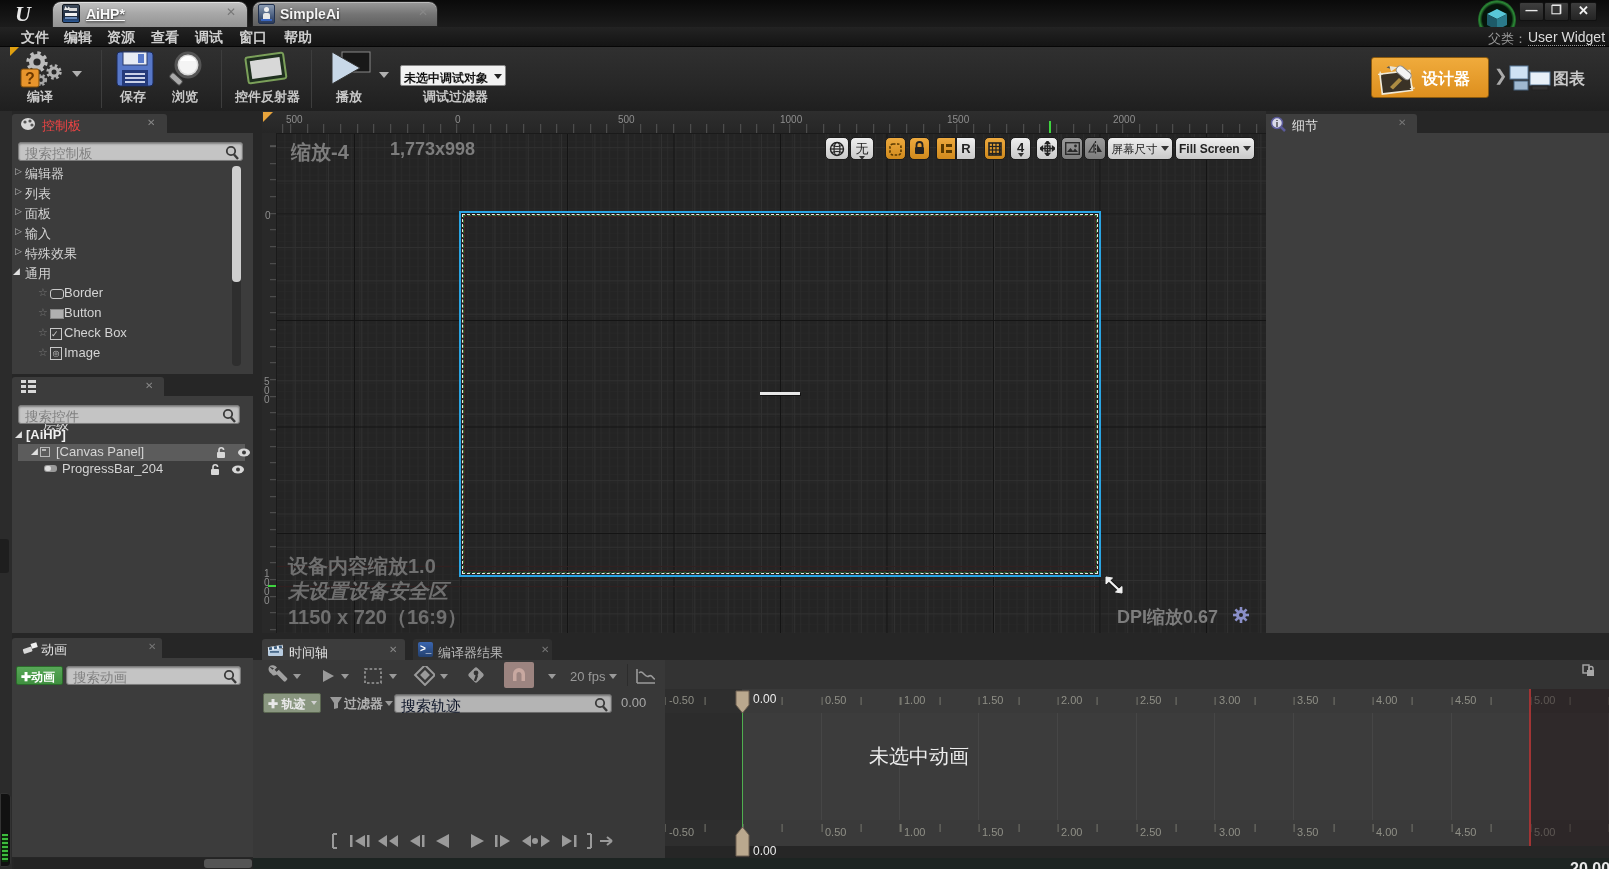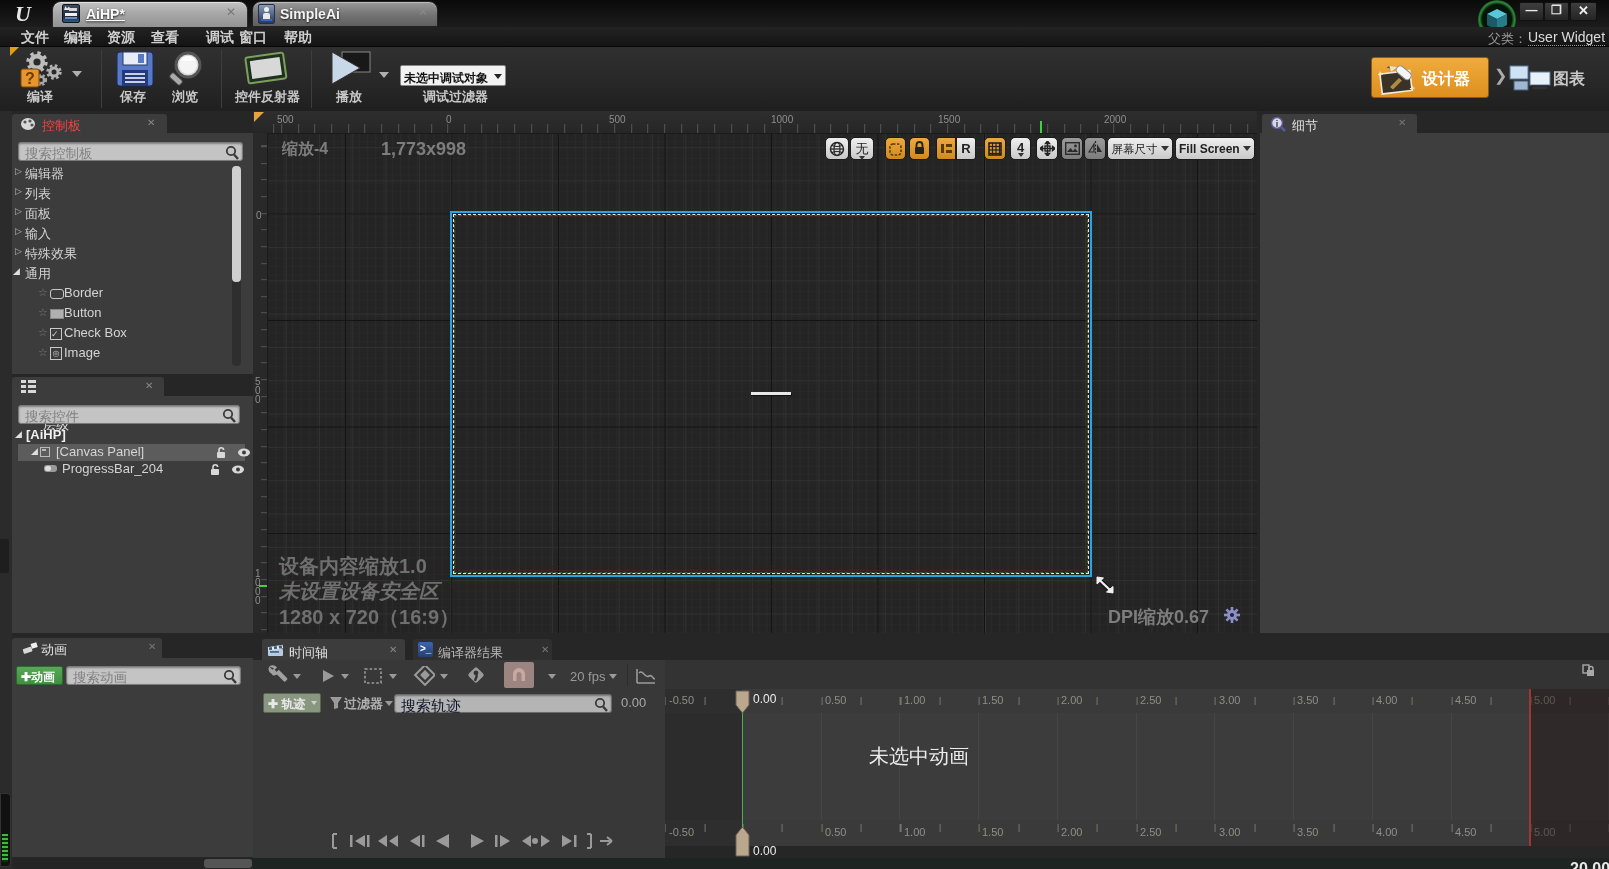--- a/index.html
+++ b/index.html
@@ -46,21 +46,21 @@
     <path d="M22 7 L12 12 L12 23 L22 18 Z" fill="#2a7a8a"></path>
   </svg>
 </div>
 
 <div class="abs" style="left:0;top:27px;width:1609px;height:19px;background:linear-gradient(#232323,#141414);border-bottom:1px solid #060606;"></div>
 <div class="abs zh" style="left:0;top:29px;height:16px;font-size:14px;color:#cfcfcf;font-weight:bold;">
   <span class="abs" style="left:21px;">文件</span>
   <span class="abs" style="left:64px;">编辑</span>
   <span class="abs" style="left:107px;">资源</span>
   <span class="abs" style="left:151px;">查看</span>
-  <span class="abs" style="left:206px;text-align:center;">调试</span>
+  <span class="abs" style="left:195px;text-align:center;">调试</span>
   <span class="abs" style="left:239px;">窗口</span>
   <span class="abs" style="left:284px;">帮助</span>
 </div>
 <div class="abs" style="left:1488px;top:30px;font-size:13px;color:#9a9a9a;">父类：</div>
 <div class="abs" style="left:1528px;top:29px;font-size:14px;color:#dcdcdc;border-bottom:1px dotted #9a9a9a;">User Widget</div>
 
 <div class="abs" id="toolbar" style="left:0;top:47px;width:1609px;height:64px;background:linear-gradient(#303030,#272727 60%,#1f1f1f);border-bottom:2px solid #111;"></div>
 <div class="abs" style="left:10px;top:47px;width:0;height:0;border-left:9px solid #e0a010;border-bottom:9px solid transparent;"></div>
 
 <svg class="abs" style="left:14px;top:49px" width="60" height="42" viewBox="0 0 60 42">
@@ -309,21 +309,21 @@
 <div class="abs" style="left:1260px;top:133px;width:349px;height:500px;background:#3e3e3e;"></div>
 <div class="abs" style="left:1262px;top:114px;width:155px;height:20px;background:#3e3e3e;border-radius:3px 3px 0 0;"></div>
 <svg class="abs" style="left:1270px;top:116px" width="16" height="16" viewBox="0 0 16 16">
   <circle cx="7" cy="7" r="5.5" fill="#d8d8e8" stroke="#5a5a9a" stroke-width="1.5"></circle>
   <text x="7" y="10.5" font-size="9" font-weight="bold" fill="#333" text-anchor="middle">i</text>
   <line x1="11" y1="11" x2="15" y2="15" stroke="#5a5a9a" stroke-width="2.5"></line>
 </svg>
 <div class="abs zh" style="left:1292px;top:117px;font-size:13px;color:#e0e0e0;">细节</div>
 <div class="abs" style="left:1398px;top:117px;font-size:10px;color:#777;">✕</div>
 
-<div class="abs" id="viewport" style="left:253px;top:111px;width:1004px;height:522px;background:#fef9c3;overflow:hidden;">
+<div class="abs" id="viewport" style="left:262px;top:111px;width:1004px;height:522px;background:#fef9c3;overflow:hidden;">
 
   <svg class="abs" style="left:14px;top:22px" width="990" height="500">
     <defs>
       <pattern id="gf" width="8.32" height="8.32" patternUnits="userSpaceOnUse">
         <path d="M8.32 0 H0.5 V8.32" fill="none" stroke="#2a2a2a" stroke-width="1"></path>
       </pattern>
       <pattern id="gm" width="33.3" height="33.3" patternUnits="userSpaceOnUse" x="18.7" y="14.2">
         <path d="M33.3 0.5 H0.5 V33.3" fill="none" stroke="#313131" stroke-width="1"></path>
       </pattern>
       <pattern id="gb" width="106.5" height="106.5" patternUnits="userSpaceOnUse" x="78" y="80.5">
@@ -366,26 +366,26 @@
   <div class="abs" style="left:1px;top:1px;width:0;height:0;border-top:10px solid #e8a43c;border-right:10px solid transparent;"></div>
 
   <div class="abs" style="left:197px;top:100px;width:642px;height:366px;border:2px solid #2aa5e4;box-sizing:border-box;"></div>
   <div class="abs" style="left:200px;top:103px;width:636px;height:360px;box-sizing:border-box;
        border:1px dashed #e8e8e8;"></div>
   <div class="abs" style="left:201px;top:104px;width:634px;height:358px;box-sizing:border-box;
        border:1px dashed #2d6a2d;"></div>
 
   <div class="abs" style="left:498px;top:281px;width:40px;height:3px;background:#e8e8e8;box-shadow:0 1px 0 #111,1px 1px 0 #111;"></div>
 
-  <div class="abs vptxt" style="left:29px;top:28px;font-size:16px;">缩放-4</div>
+  <div class="abs vptxt" style="left:29px;top:28px;font-size:20px;">缩放-4</div>
   <div class="abs vptxt" style="left:128px;top:28px;font-size:18px;">1,773x998</div>
 
   <div class="abs vptxt2" style="left:26px;top:442px;">设备内容缩放1.0</div>
   <div class="abs vptxt2" style="left:26px;top:467px;font-style:italic;">未设置设备安全区</div>
-  <div class="abs vptxt2" style="left:26px;top:493px;">1280 x 720（16:9）</div>
+  <div class="abs vptxt2" style="left:26px;top:493px;">1150 x 720（16:9）</div>
 
   <div class="abs vptxt" style="left:855px;top:494px;font-size:18px;">DPI缩放0.67</div>
   <svg class="abs" style="left:970px;top:495px" width="18" height="18" viewBox="0 0 18 18">
     <g fill="#8a8fc8">
         <circle cx="9" cy="9" r="5"></circle>
     <g stroke="#8a8fc8" stroke-width="2.6">
           <line x1="9" y1="1" x2="9" y2="17"></line>
           <line x1="1" y1="9" x2="17" y2="9"></line>
           <line x1="3.4" y1="3.4" x2="14.6" y2="14.6"></line>
           <line x1="14.6" y1="3.4" x2="3.4" y2="14.6"></line>

